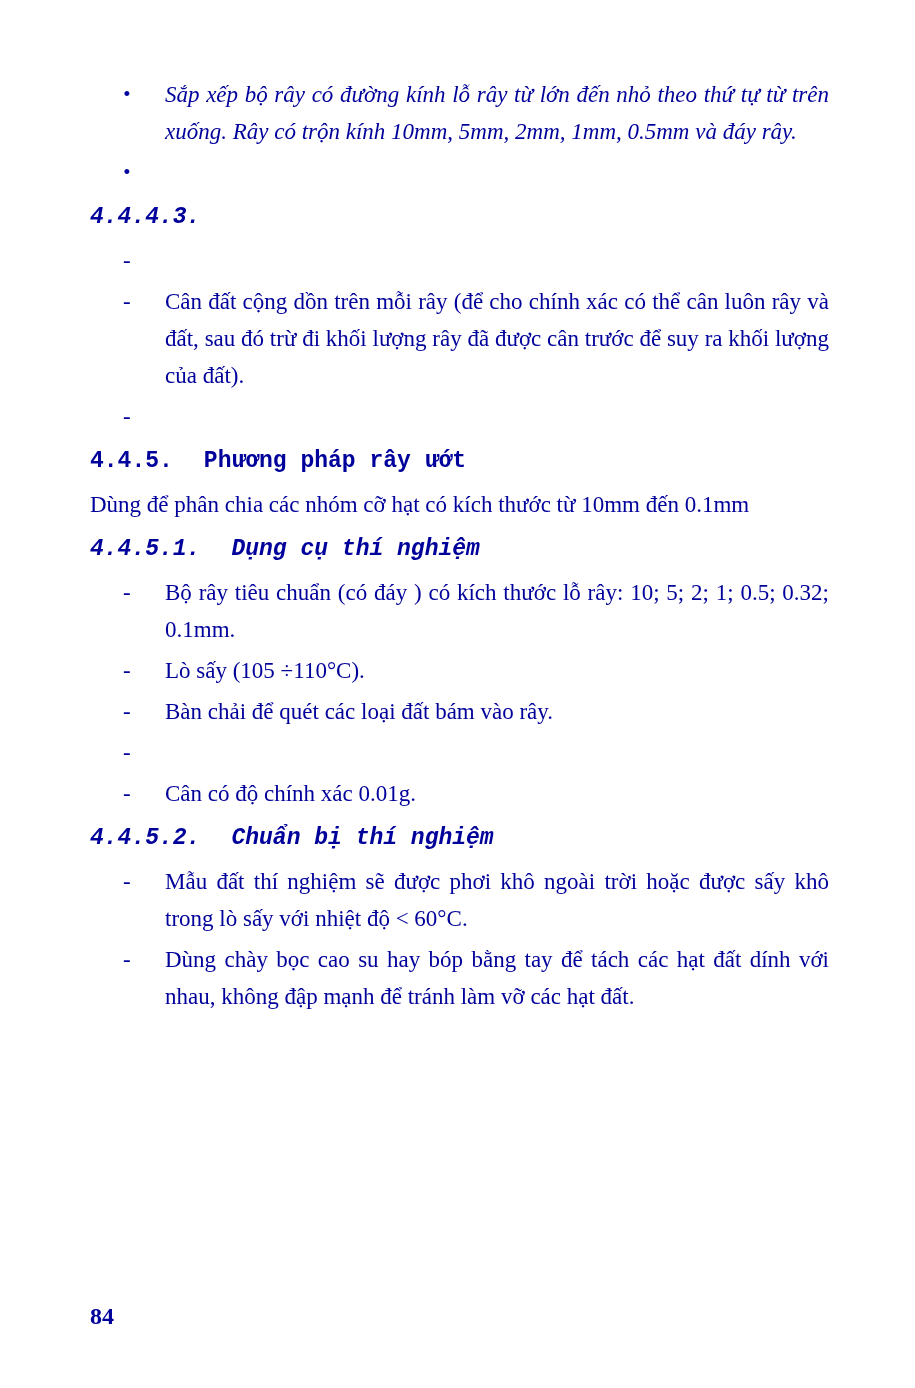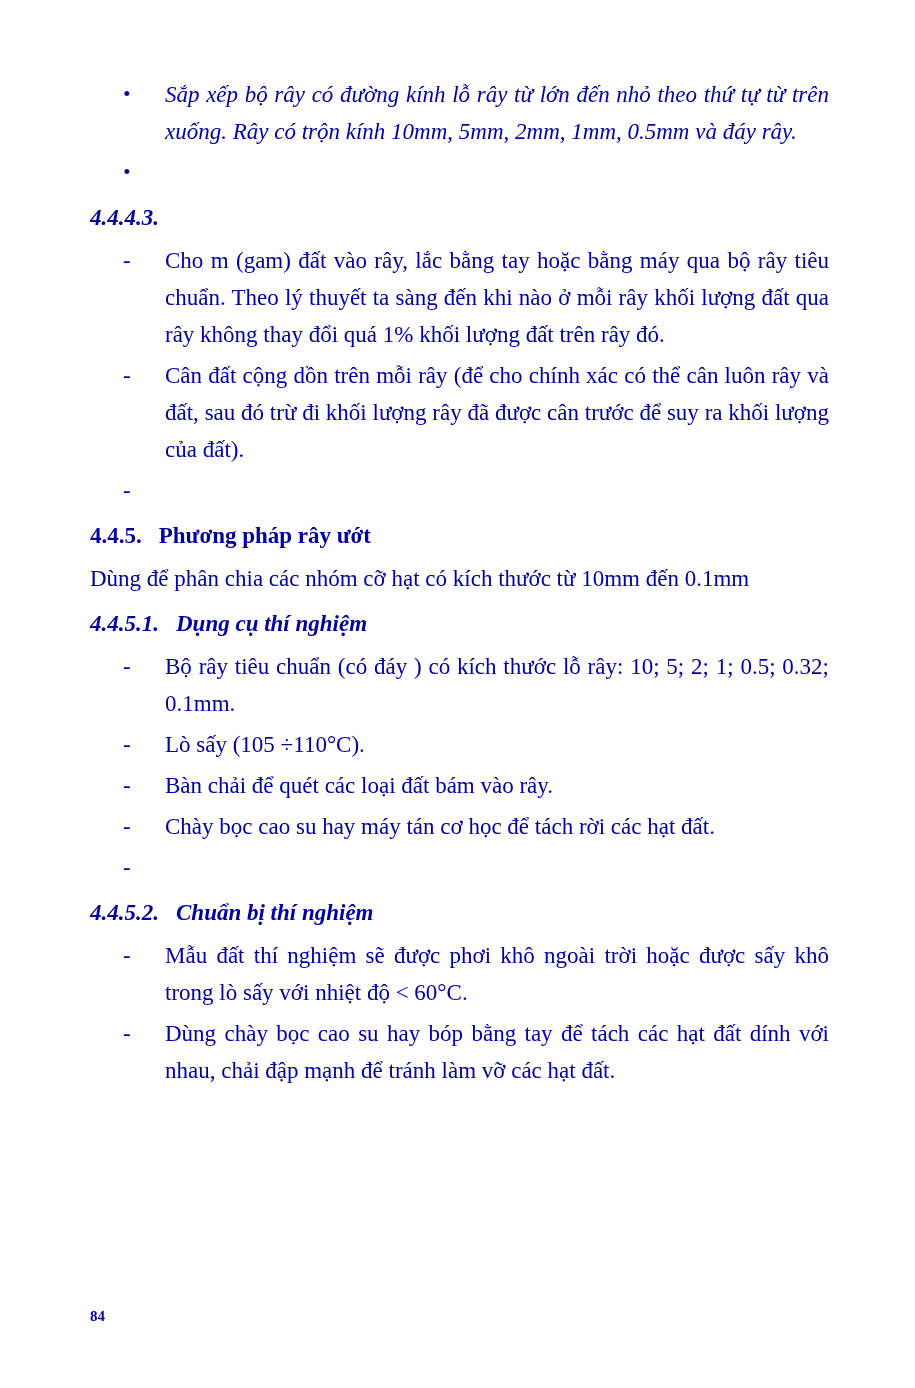--- a/index.html
+++ b/index.html
@@ -17,32 +17,33 @@
     padding: 76px 86px 0 90px;
     overflow: hidden;
   }
   .row { display: flex; margin-bottom: 4px; }
   .row .marker { flex: 0 0 75px; padding-left: 33px; }
   .row .text { flex: 1 1 auto; text-align: justify; }
   .italic { font-style: italic; }
   .bullet-glyph { font-size: 21px; }
   .heading {
     display: flex;
-    gap: 17px;
+    gap: 31px;
     font-weight: bold;
     margin: 8px 0 6px 0;
+    font-family: Liberation Mono, monospace;
   }
   .h-italic { font-style: italic; }
   .intro { margin-bottom: 4px; text-align: justify; }
   .page-number {
     position: absolute;
     left: 90px;
     top: 1298px;
     font-weight: bold;
-    font-size: 15px;
+    font-size: 24px;
   }
 </style>
 </head>
 <body>
 
 <div class="page">
 
   <div class="row italic">
     <span class="marker bullet-glyph">•</span>
     <span class="text">Sắp xếp bộ rây có đường kính lỗ rây từ lớn đến nhỏ theo thứ tự từ trên xuống. Rây có trộn kính 10mm, 5mm, 2mm, 1mm, 0.5mm và đáy rây.</span>
@@ -50,21 +51,20 @@
   <div class="row italic">
     <span class="marker bullet-glyph">•</span>
   </div>
 
   <div class="heading h-italic">
     <span class="h-num">4.4.4.3.</span>
   </div>
 
   <div class="row">
     <span class="marker">-</span>
-    <span class="text">Cho m (gam) đất vào rây, lắc bằng tay hoặc bằng máy qua bộ rây tiêu chuẩn. Theo lý thuyết ta sàng đến khi nào ở mỗi rây khối lượng đất qua rây không thay đổi quá 1% khối lượng đất trên rây đó.</span>
   </div>
   <div class="row">
     <span class="marker">-</span>
     <span class="text">Cân đất cộng dồn trên mỗi rây (để cho chính xác có thể cân luôn rây và đất, sau đó trừ  đi khối lượng rây đã được cân trước để suy ra khối lượng của đất).</span>
   </div>
   <div class="row">
     <span class="marker">-</span>
   </div>
 
   <div class="heading">
@@ -85,35 +85,35 @@
   <div class="row">
     <span class="marker">-</span>
     <span class="text">Lò sấy (105 ÷110°C).</span>
   </div>
   <div class="row">
     <span class="marker">-</span>
     <span class="text">Bàn chải để quét các loại đất bám vào rây.</span>
   </div>
   <div class="row">
     <span class="marker">-</span>
-    <span class="text">Chày bọc cao su hay máy tán cơ học để tách rời các hạt đất.</span>
   </div>
   <div class="row">
     <span class="marker">-</span>
+    <span class="text">Cân có độ chính xác 0.01g.</span>
   </div>
 
   <div class="heading h-italic">
     <span class="h-num">4.4.5.2.</span>
     <span class="h-title">Chuẩn bị thí nghiệm</span>
   </div>
 
   <div class="row">
     <span class="marker">-</span>
     <span class="text">Mẫu đất thí nghiệm sẽ được phơi khô ngoài trời hoặc được sấy khô trong lò sấy với nhiệt độ &lt; 60°C.</span>
   </div>
   <div class="row">
     <span class="marker">-</span>
-    <span class="text">Dùng chày bọc cao su hay bóp bằng tay để tách các hạt đất dính với nhau, chải đập mạnh để tránh làm vỡ các hạt đất.</span>
+    <span class="text">Dùng chày bọc cao su hay bóp bằng tay để tách các hạt đất dính với nhau, không đập mạnh để tránh làm vỡ các hạt đất.</span>
   </div>
 
   <div class="page-number">84</div>
 
 </div>
 
 </body></html>

